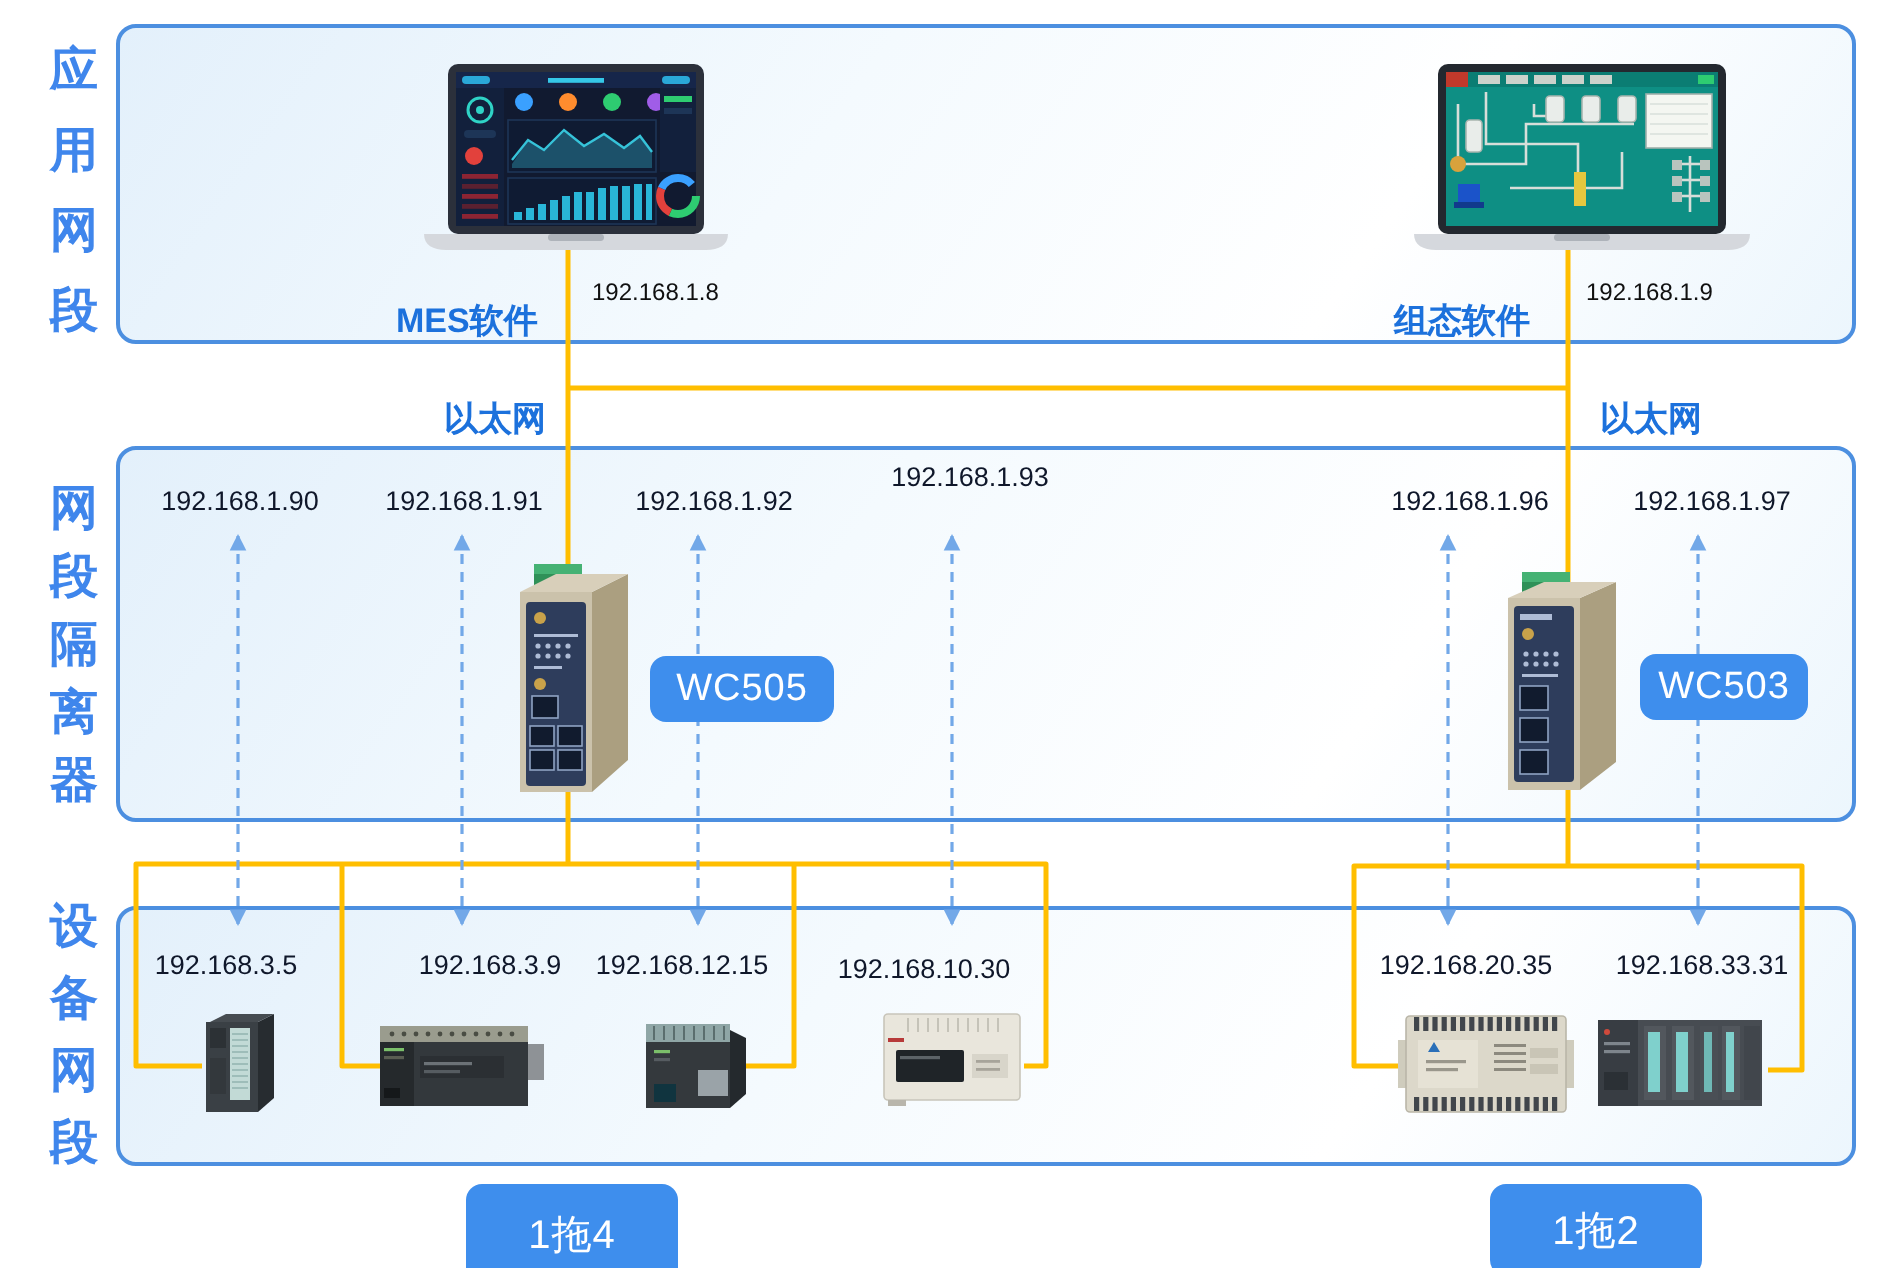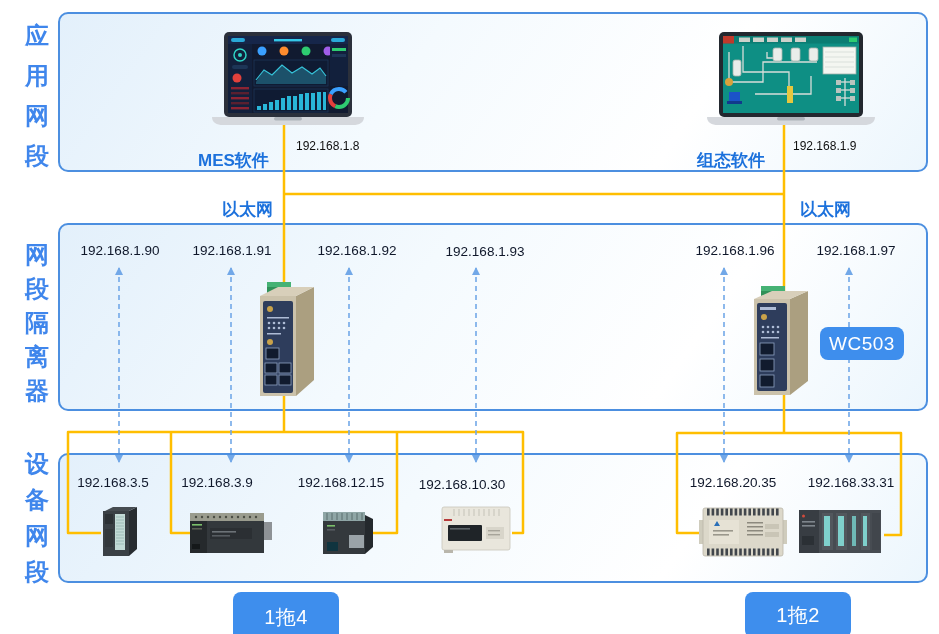--- a/index.html
+++ b/index.html
@@ -175,21 +175,21 @@
   <div class="blue-label" style="left:198px;top:137px">MES软件</div>
   <div class="ip-md" style="left:296px;top:139px">192.168.1.8</div>
   <div class="blue-label" style="left:697px;top:137px">组态软件</div>
   <div class="ip-md" style="left:793px;top:139px">192.168.1.9</div>
   <div class="blue-label" style="left:222px;top:186px">以太网</div>
   <div class="blue-label" style="left:800px;top:186px">以太网</div>
 
   <div class="ip-sm" style="left:120px;top:243px">192.168.1.90</div>
   <div class="ip-sm" style="left:232px;top:243px">192.168.1.91</div>
   <div class="ip-sm" style="left:357px;top:243px">192.168.1.92</div>
-  <div class="ip-sm" style="left:485px;top:244px">192.168.1.93</div>
+  <div class="ip-sm" style="left:485px;top:231px">192.168.1.93</div>
   <div class="ip-sm" style="left:735px;top:243px">192.168.1.96</div>
   <div class="ip-sm" style="left:856px;top:243px">192.168.1.97</div>
 
   <div class="device" style="left:250px;top:282px">
     <svg width="70" height="122" viewBox="0 0 70 122">
       <rect x="17" y="0" width="24" height="12" fill="#2f9158"></rect>
       <rect x="17" y="0" width="24" height="5" fill="#45b274"></rect>
       <polygon points="46,14 64,5 64,98 46,114" fill="#ab9f80"></polygon>
       <polygon points="10,14 28,5 64,5 46,14" fill="#d8cfba"></polygon>
       <rect x="10" y="14" width="36" height="100" fill="#cbc2ab"></rect>
@@ -210,20 +210,21 @@
       <circle cx="20" cy="60" r="3" fill="#c9a24a"></circle>
       <rect x="16" y="66" width="13" height="11" fill="#111b2e" stroke="#8fa3c4" stroke-width="0.8"></rect>
       <g fill="#111b2e" stroke="#8fa3c4" stroke-width="0.8">
         <rect x="15" y="81" width="12" height="10"></rect>
           <rect x="29" y="81" width="12" height="10"></rect>
         <rect x="15" y="93" width="12" height="10"></rect>
           <rect x="29" y="93" width="12" height="10"></rect>
       </g>
     </svg>
   </div>
+  <div class="chip" style="left:325px;top:328px;width:92px;height:33px">WC505</div>
 
   <div class="device" style="left:743px;top:285px">
     <svg width="72" height="118" viewBox="0 0 72 118">
       <rect x="18" y="1" width="24" height="11" fill="#2f9158"></rect>
       <rect x="18" y="1" width="24" height="5" fill="#45b274"></rect>
       <polygon points="47,14 65,6 65,96 47,110" fill="#ab9f80"></polygon>
       <polygon points="11,14 29,6 65,6 47,14" fill="#d8cfba"></polygon>
       <rect x="11" y="14" width="36" height="96" fill="#cbc2ab"></rect>
       <rect x="14" y="18" width="30" height="88" rx="2" fill="#2e3d5c"></rect>
       <rect x="17" y="22" width="16" height="3" fill="#aebcd6"></rect>
@@ -242,21 +243,21 @@
       <g fill="#111b2e" stroke="#8fa3c4" stroke-width="0.8">
         <rect x="17" y="58" width="14" height="12"></rect>
         <rect x="17" y="74" width="14" height="12"></rect>
         <rect x="17" y="90" width="14" height="12"></rect>
       </g>
     </svg>
   </div>
   <div class="chip" style="left:820px;top:327px;width:84px;height:33px">WC503</div>
 
   <div class="ip-sm" style="left:113px;top:475px">192.168.3.5</div>
-  <div class="ip-sm" style="left:217px;top:475px">192.168.3.9</div>
+  <div class="ip-sm" style="left:245px;top:475px">192.168.3.9</div>
   <div class="ip-sm" style="left:341px;top:475px">192.168.12.15</div>
   <div class="ip-sm" style="left:462px;top:477px">192.168.10.30</div>
   <div class="ip-sm" style="left:733px;top:475px">192.168.20.35</div>
   <div class="ip-sm" style="left:851px;top:475px">192.168.33.31</div>
 
   <div class="device" style="left:99px;top:505px">
     <svg width="42" height="54" viewBox="0 0 42 54">
       <polygon points="30,6 38,2 38,44 30,51" fill="#272c30"></polygon>
       <polygon points="6,6 14,2 38,2 30,6" fill="#464c51"></polygon>
       <rect x="4" y="6" width="26" height="45" fill="#3a4045"></rect>

